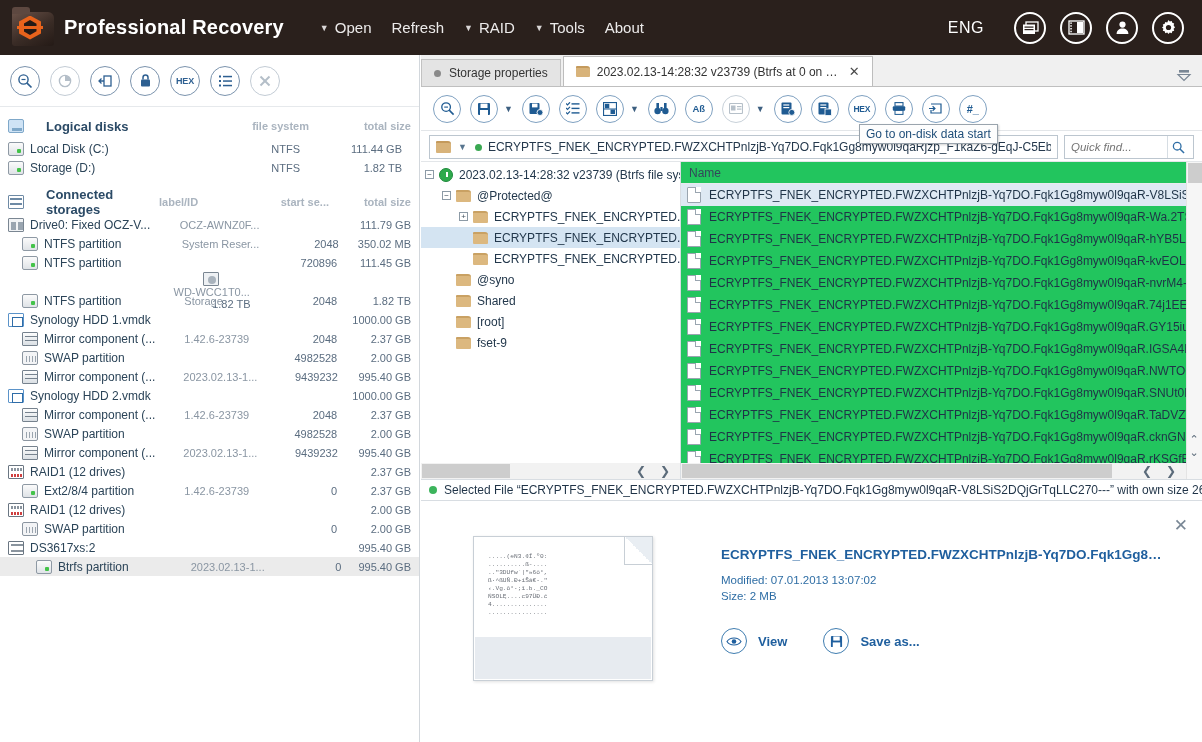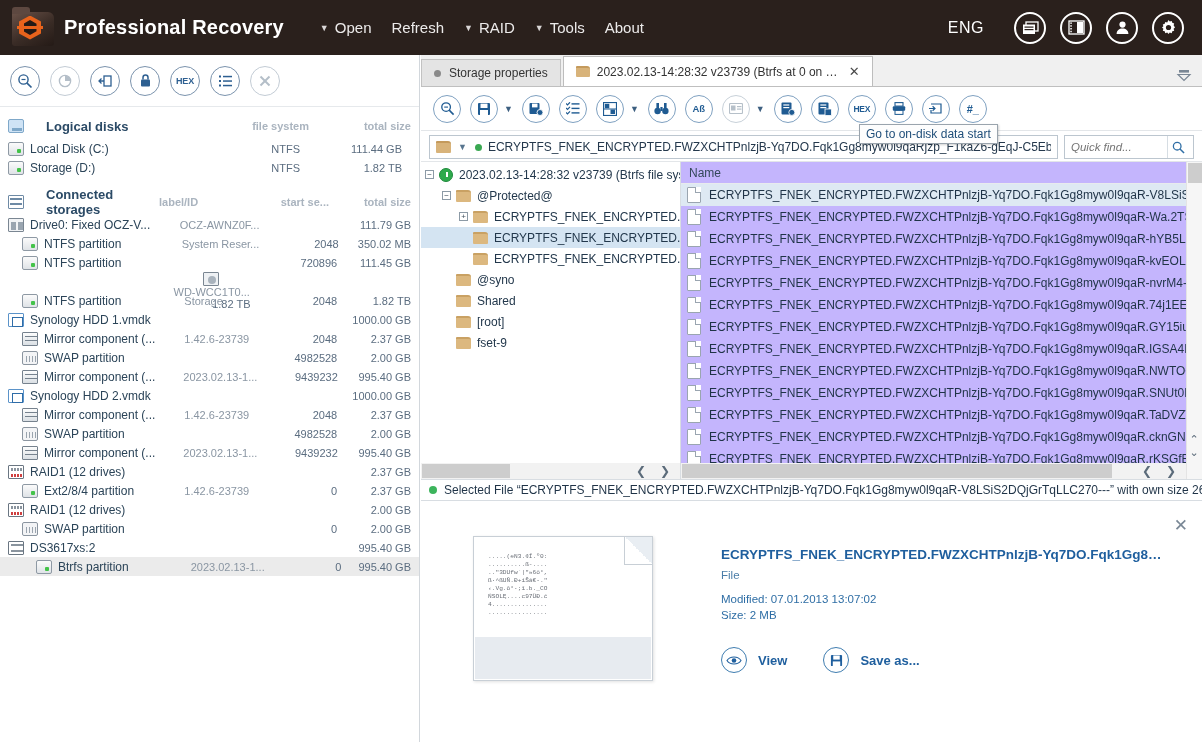--- a/index.html
+++ b/index.html
@@ -188,21 +188,21 @@
 
   .tooltip{
     position:absolute; left:438px; top:-7px; background:#fdfdfd; border:1px solid #9aa4ad;
     font-size:12px; color:#1f4e79; padding:2px 6px; white-space:nowrap; z-index:40;
     box-shadow:1px 1px 2px rgba(0,0,0,0.18);
   }
 
   
   .explorer { display:flex; height:318px; border-top:1px solid #e3e6e9; }
   .tree-pane { width:260px; border-right:1px solid #d8dde2; position:relative; background:#fff; overflow:hidden;}
-  .list-pane { flex:1; position:relative; background:#c4b5fd; overflow:hidden;}
+  .list-pane { flex:1; position:relative; background:#22c55e; overflow:hidden;}
 
   .tree-row{ display:flex;align-items:center;height:21px;padding-left:4px;font-size:12px;color:#23384c;white-space:nowrap;}
   .tree-row.sel{ background:#d4e4f2; }
   .exp-box{
     width:9px;height:9px;border:1px solid #8c9aa6;background:#fff;margin-right:5px;flex:0 0 auto;
     position:relative; color:#40505e; font-size:8px; line-height:7px; text-align:center;
   }
   .exp-none{ width:9px;height:9px;margin-right:5px;flex:0 0 auto;}
   .tfolder{width:15px;height:12px;background:#dcb87f;border-top:2.5px solid #c9a163;border-radius:1px 3px 1px 1px;margin-right:6px;flex:0 0 auto;}
   .tclock{width:14px;height:14px;border-radius:50%;background:#2eaa4c;border:1px solid #1f8a3c;margin-right:6px;flex:0 0 auto;position:relative;}
@@ -836,21 +836,20 @@
 ß·^ßUÑ.Ð+íŠá€-."
 ‹.Vɡ.ô°·;î.b._CO
 ŃSOLĘ....c97ÜÐ.ć
 4...............
 ................</div>
           <div class="thumb-foot"></div>
         </div>
       </div>
       <div class="pv-info">
         <div class="pv-title">ECRYPTFS_FNEK_ENCRYPTED.FWZXCHTPnlzjB-Yq7DO.Fqk1Gg8myw0l9qaR-V...</div>
-        <div class="pv-type">File</div>
         <div class="pv-meta">
           <div>Modified: 07.01.2013 13:07:02</div>
           <div>Size: 2 MB</div>
         </div>
         <div class="pv-actions">
           <div class="pv-act">
             <span class="rtb">
               <svg width="16" height="11" viewBox="0 0 16 11">
                   <path d="M1 5.5 C4 0.8 12 0.8 15 5.5 C12 10.2 4 10.2 1 5.5 z" fill="none" stroke="#1f5f9e" stroke-width="1.1"></path>
                   <circle cx="8" cy="5.5" r="2.3" fill="#1f5f9e"></circle>

